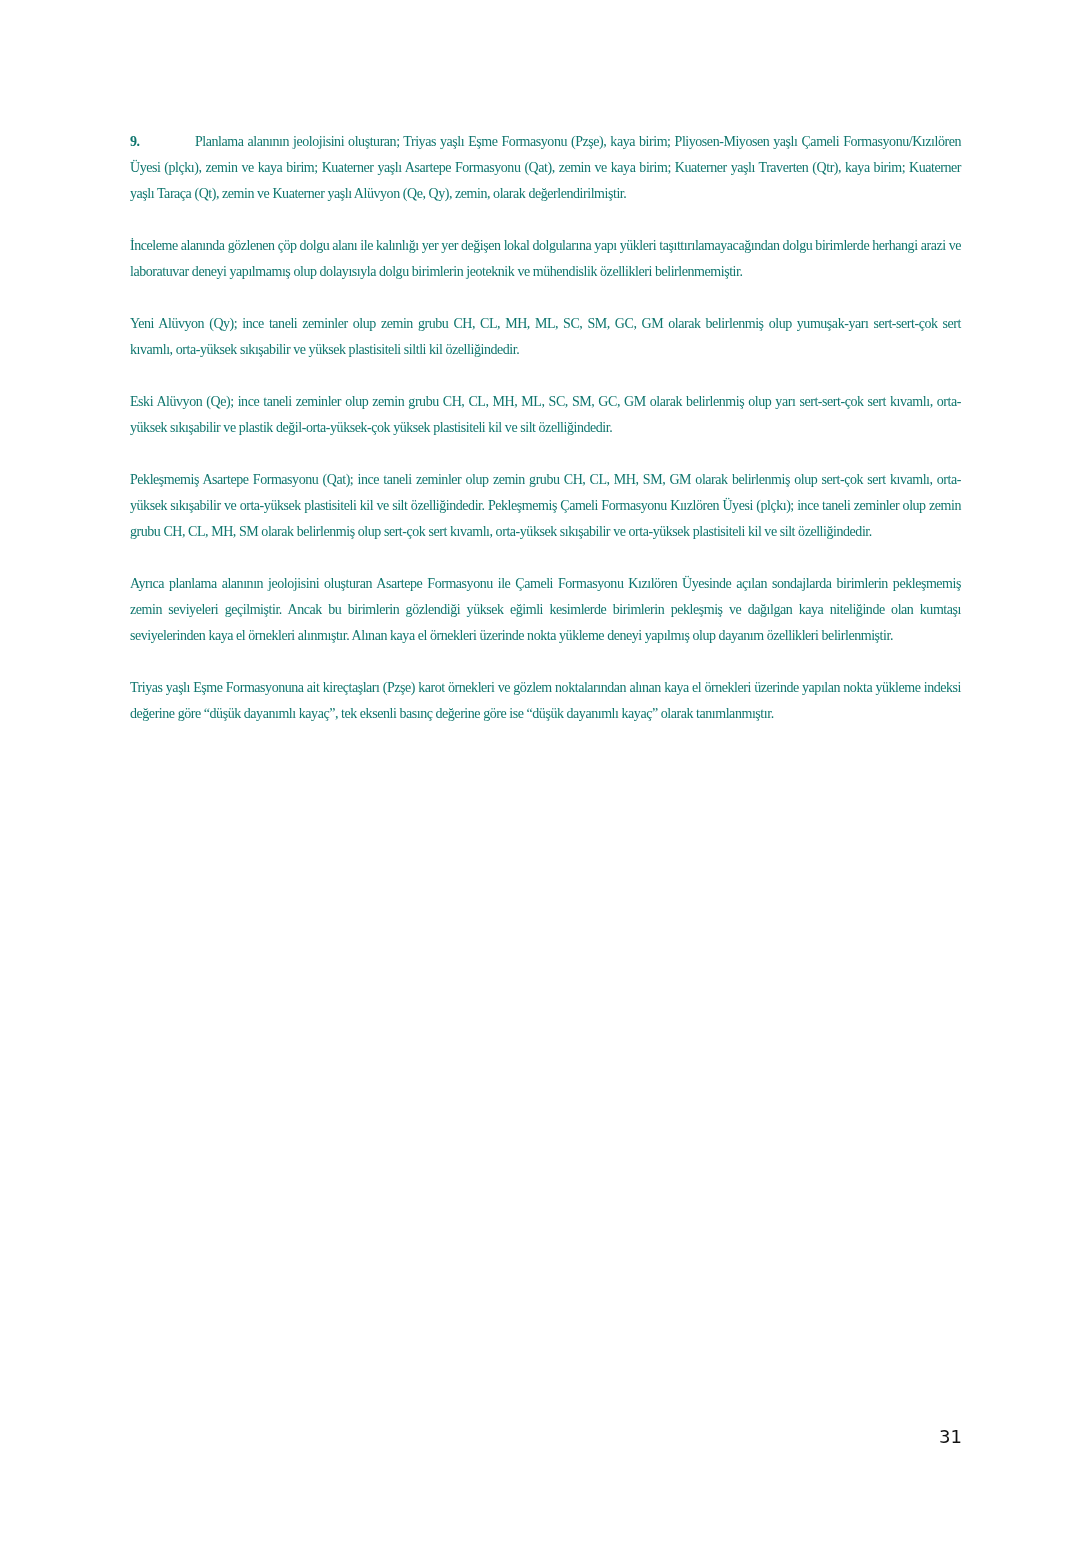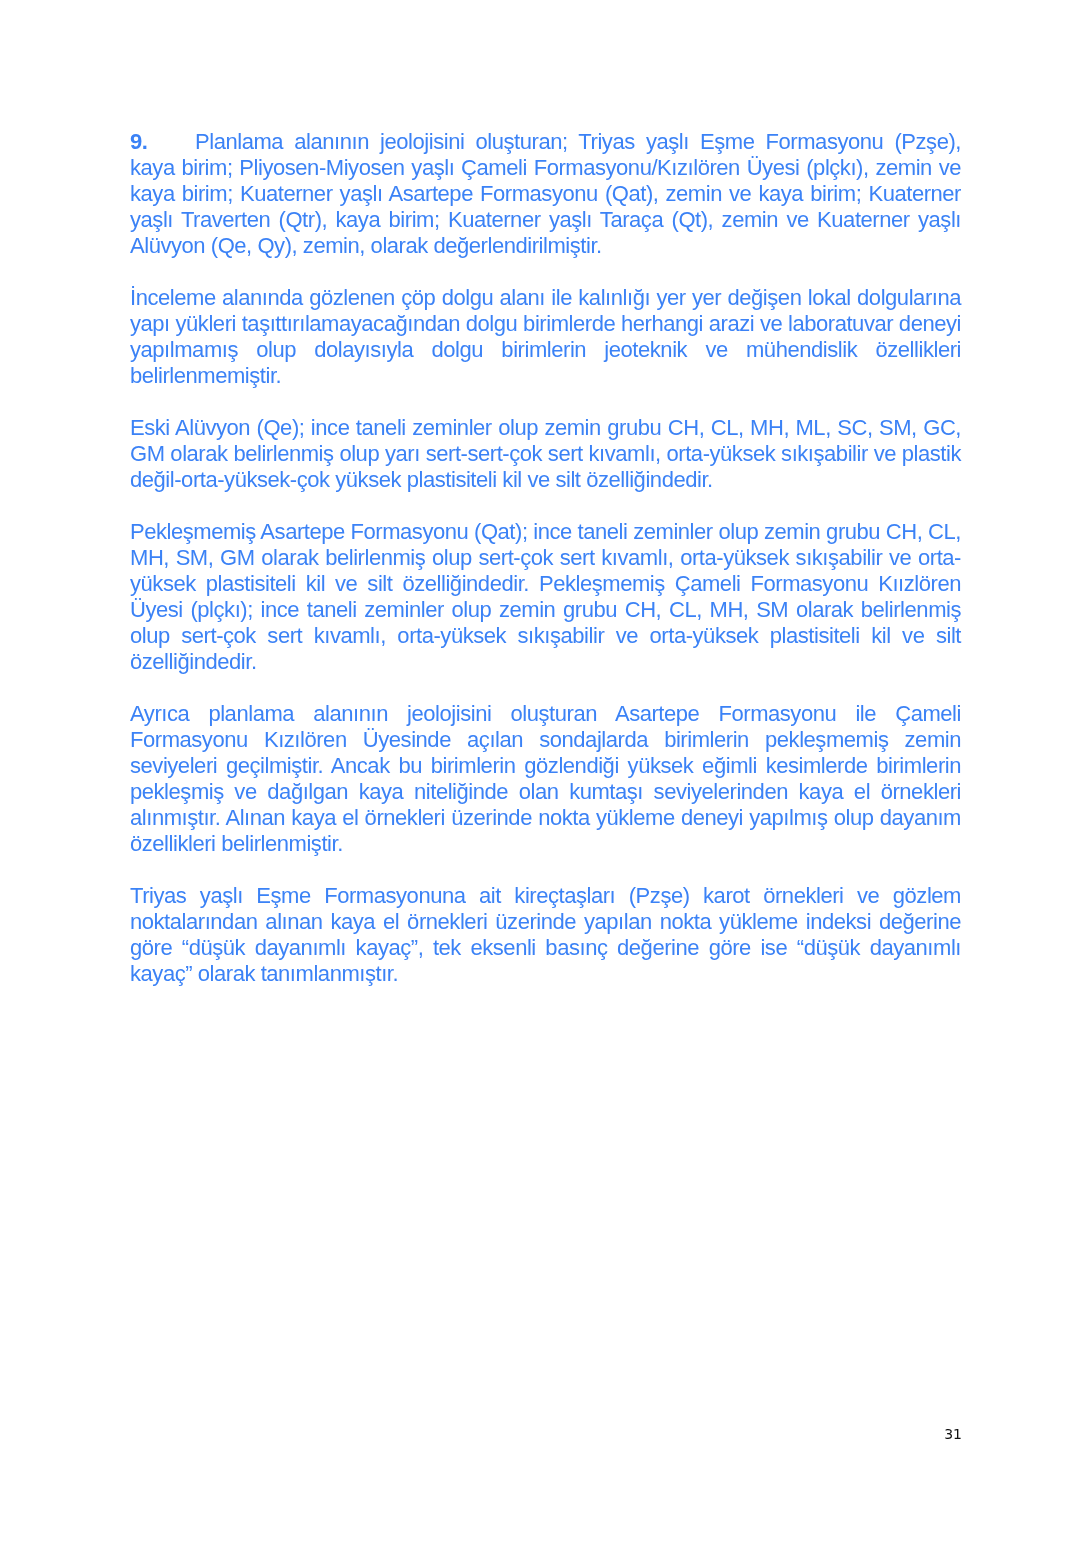--- a/index.html
+++ b/index.html
@@ -2,49 +2,50 @@
 <html><head>
   <meta charset="utf-8">
   <style>
     html, body { margin: 0; padding: 0; background: #ffffff; }
     body { width: 1091px; height: 1544px; position: relative; overflow: hidden; }
     .page {
       position: absolute;
       left: 130px;
       top: 129px;
       width: 831px;
-      font-family: Liberation Sans, sans-serif;
-      font-size: 22px;
+      font-family: Liberation Serif, serif;
+      font-size: 14px;
       line-height: 26px;
-      color: #3b82f6;
+      color: #0f766e;
       letter-spacing: -0.45px;
       word-spacing: 0px;
     }
     .para {
       margin: 0 0 26px 0;
       text-align: justify;
       text-align-last: left;
     }
     .num { font-weight: bold; display: inline-block; width: 65px; }
     .page-number {
       position: absolute;
       left: 930px;
       top: 1426px;
       width: 32px;
       text-align: right;
       font-family: "DejaVu Sans", sans-serif;
-      font-size: 14px;
+      font-size: 18px;
       color: #111111;
     }
   </style>
 </head>
 <body>
 
 <div class="page">
   <p class="para"><span class="num">9.</span><span>Planlama alanının jeolojisini oluşturan; Triyas yaşlı Eşme Formasyonu (Pzşe), kaya birim; Pliyosen-Miyosen yaşlı Çameli Formasyonu/Kızılören Üyesi (plçkı), zemin ve kaya birim; Kuaterner yaşlı Asartepe Formasyonu (Qat), zemin ve kaya birim; Kuaterner yaşlı Traverten (Qtr), kaya birim; Kuaterner yaşlı Taraça (Qt), zemin ve Kuaterner yaşlı Alüvyon (Qe, Qy), zemin, olarak değerlendirilmiştir.</span></p>
   <p class="para">İnceleme alanında gözlenen çöp dolgu alanı ile kalınlığı yer yer değişen lokal dolgularına yapı yükleri taşıttırılamayacağından dolgu birimlerde herhangi arazi ve laboratuvar deneyi yapılmamış olup dolayısıyla dolgu birimlerin jeoteknik ve mühendislik özellikleri belirlenmemiştir.</p>
+  <p class="para">Yeni Alüvyon (Qy); ince taneli zeminler olup zemin grubu CH, CL, MH, ML, SC, SM, GC, GM olarak belirlenmiş olup yumuşak-yarı sert-sert-çok sert kıvamlı, orta-yüksek sıkışabilir ve yüksek plastisiteli siltli kil özelliğindedir.</p>
   <p class="para">Eski Alüvyon (Qe); ince taneli zeminler olup zemin grubu CH, CL, MH, ML, SC, SM, GC, GM olarak belirlenmiş olup yarı sert-sert-çok sert kıvamlı, orta-yüksek sıkışabilir ve plastik değil-orta-yüksek-çok yüksek plastisiteli kil ve silt özelliğindedir.</p>
   <p class="para">Pekleşmemiş Asartepe Formasyonu (Qat); ince taneli zeminler olup zemin grubu CH, CL, MH, SM, GM olarak belirlenmiş olup sert-çok sert kıvamlı, orta-yüksek sıkışabilir ve orta-yüksek plastisiteli kil ve silt özelliğindedir. Pekleşmemiş Çameli Formasyonu Kıızlören Üyesi (plçkı); ince taneli zeminler olup zemin grubu CH, CL, MH, SM olarak belirlenmiş olup sert-çok sert kıvamlı, orta-yüksek sıkışabilir ve orta-yüksek plastisiteli kil ve silt özelliğindedir.</p>
   <p class="para">Ayrıca planlama alanının jeolojisini oluşturan Asartepe Formasyonu ile Çameli Formasyonu Kızılören Üyesinde açılan sondajlarda birimlerin pekleşmemiş zemin seviyeleri geçilmiştir. Ancak bu birimlerin gözlendiği yüksek eğimli kesimlerde birimlerin pekleşmiş ve dağılgan kaya niteliğinde olan kumtaşı seviyelerinden kaya el örnekleri alınmıştır.  Alınan kaya el örnekleri üzerinde nokta yükleme deneyi yapılmış olup dayanım özellikleri belirlenmiştir.</p>
   <p class="para">Triyas yaşlı Eşme Formasyonuna ait kireçtaşları (Pzşe) karot örnekleri ve gözlem noktalarından alınan kaya el örnekleri üzerinde yapılan nokta yükleme indeksi değerine göre “düşük dayanımlı kayaç”, tek eksenli basınç değerine göre ise “düşük dayanımlı kayaç” olarak tanımlanmıştır.</p>
 </div>
 
 <div class="page-number">31</div>
 
 </body></html>

